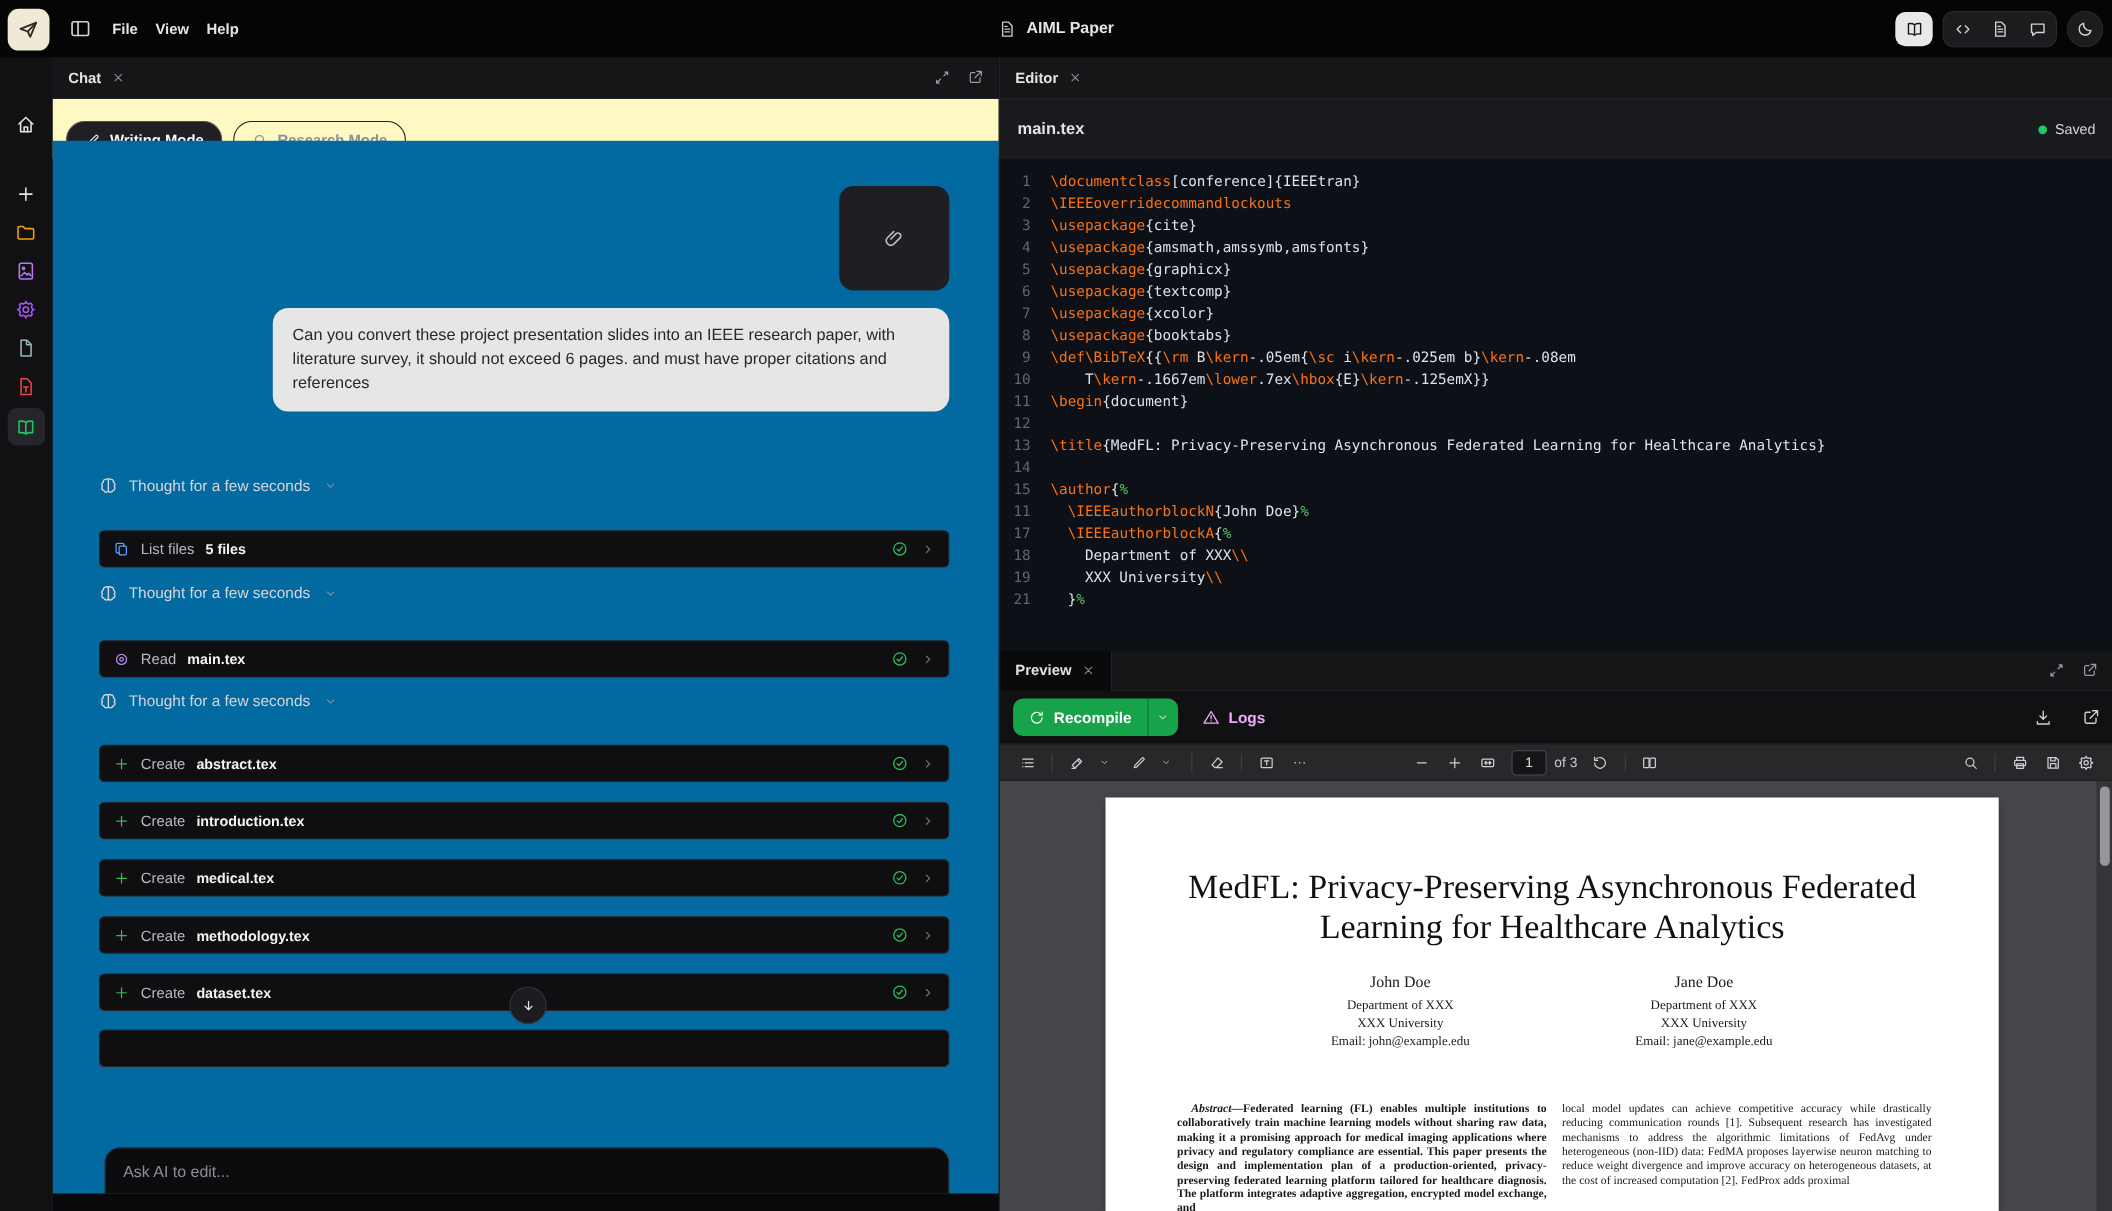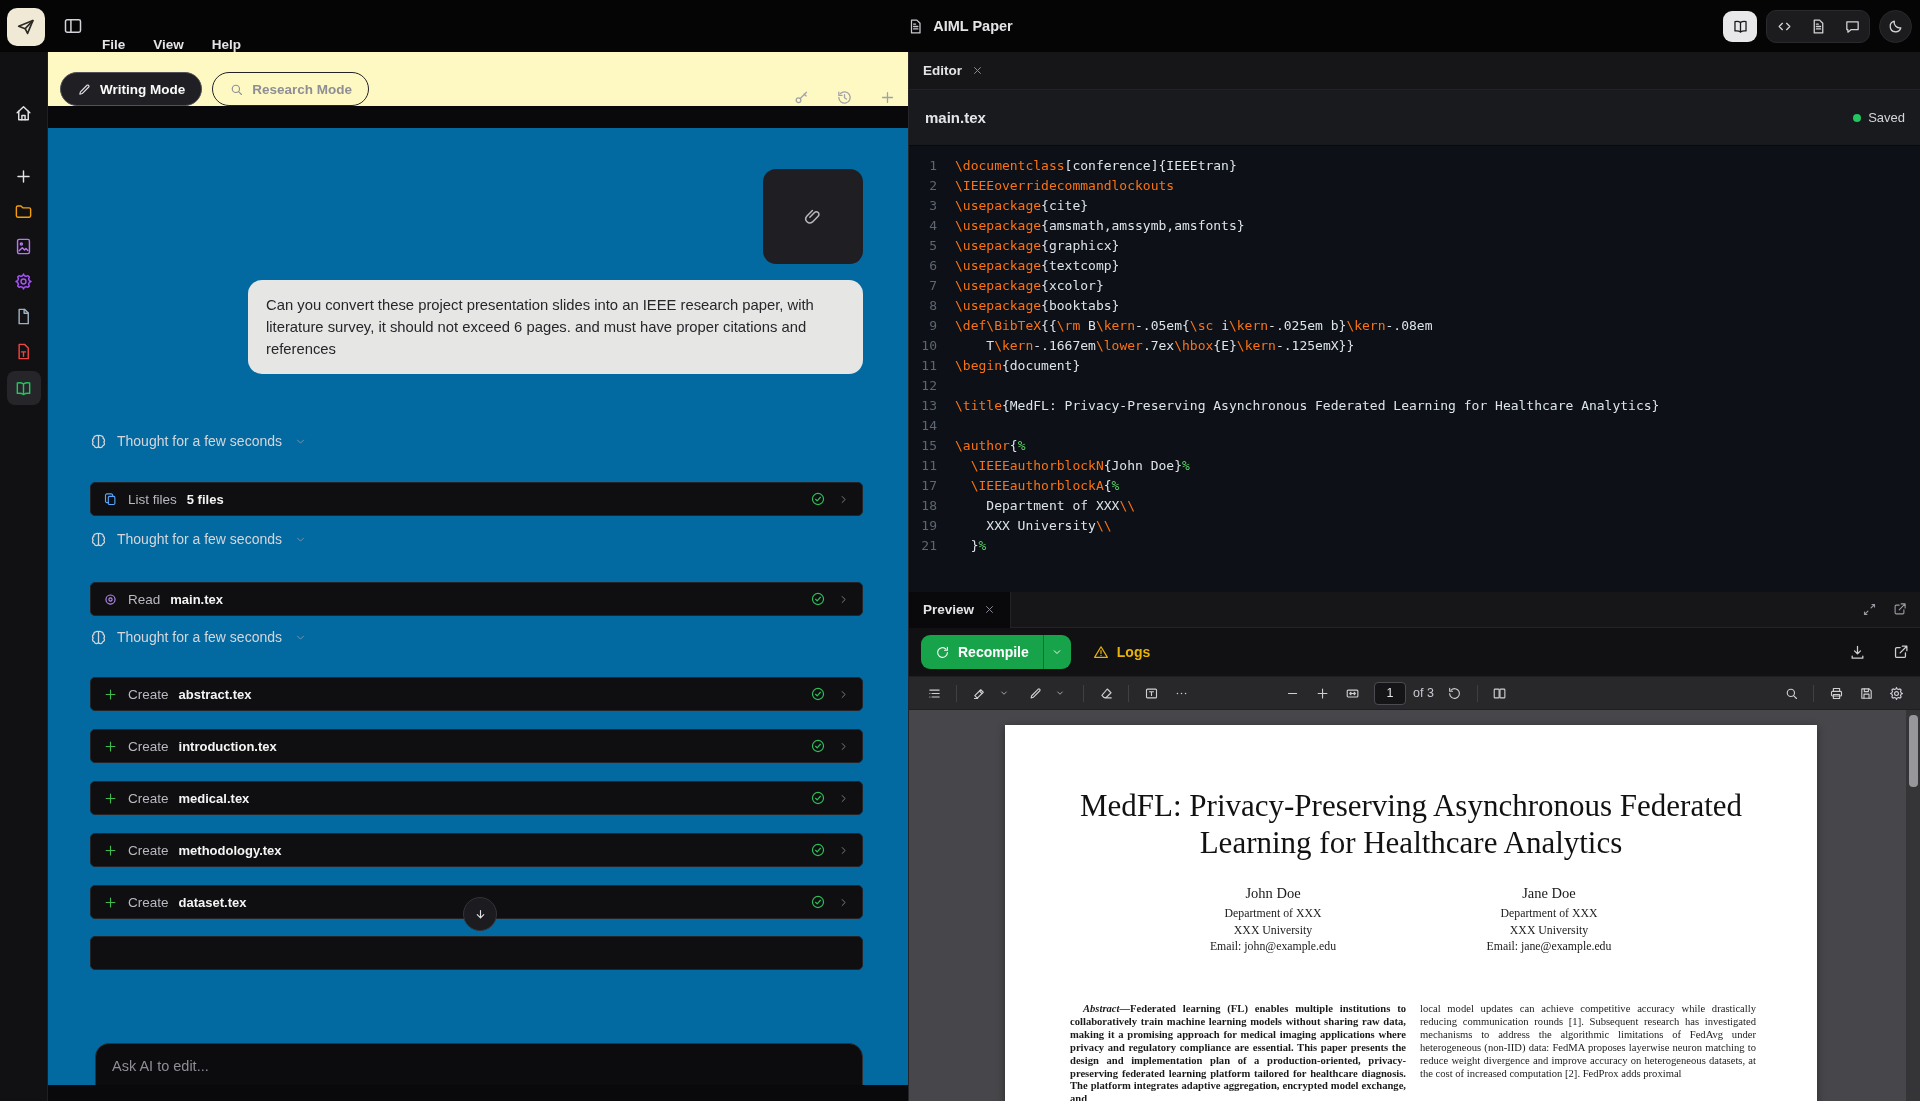--- a/index.html
+++ b/index.html
@@ -6,21 +6,21 @@
   html,body { width:1920px; height:1101px; overflow:hidden; background:#000; }
   body { font-family:"Liberation Sans", sans-serif; color:#e4e4e7; position:relative; }
   .icon { display:inline-flex; align-items:center; justify-content:center; flex:0 0 auto; }
   .icon svg { width:100%; height:100%; display:block; }
 
   
   #topbar { position:absolute; left:0; top:0; width:1920px; height:52px; background:#050506; display:flex; align-items:center; }
   #logo { position:absolute; left:7px; top:8px; width:38px; height:38px; border-radius:10px; background:#efe9d6; color:#2b2b24; display:flex; align-items:center; justify-content:center; }
   #logo .icon { width:22px; height:22px; }
   #panel-toggle { position:absolute; left:63px; top:16px; width:20px; height:20px; color:#d4d4d8; }
-  #menus { position:absolute; left:102px; top:0; height:52px; display:flex; align-items:flex-end; gap:28px; }
+  #menus { position:absolute; left:102px; top:0; height:52px; display:flex; align-items:center; gap:16px; }
   .menu-item { font-size:13.5px; font-weight:600; color:#e4e4e7; cursor:default; }
   #title-center { position:absolute; left:50%; top:0; transform:translateX(-50%); height:52px; display:flex; align-items:center; gap:9px; }
   #title-center .icon { width:17px; height:17px; color:#c9c9cf; }
   #title-center span { font-size:14.5px; font-weight:700; }
   #topbar-buttons { position:absolute; right:8px; top:10px; height:32px; display:flex; align-items:center; gap:9px; }
   .tb-btn { width:34px; height:31px; border-radius:9px; display:flex; align-items:center; justify-content:center; color:#d4d4d8; background:transparent; }
   .tb-btn .icon { width:17px; height:17px; }
   .tb-btn.active { background:#e8e8ea; color:#18181b; }
   .tb-group { display:flex; background:#1c1c1f; border:1px solid #2a2a2e; border-radius:10px; }
   .tb-btn.circle { border-radius:50%; width:33px; height:33px; background:#1c1c1f; border:1px solid #2a2a2e; }
@@ -89,21 +89,21 @@
 
   #preview-sec { position:absolute; left:0; top:540px; width:1012px; height:509px; background:#111113; }
   #preview-tabbar { height:36px; background:#161619; border-bottom:1px solid #232327; display:flex; align-items:center; }
   #preview-tab { height:36px; background:#09090b; display:flex; align-items:center; padding:0 14px; border-right:1px solid #232327; }
   #actionbar { height:48px; display:flex; align-items:center; padding:0 12px; background:#111113; }
   #recompile { display:flex; height:34px; border-radius:9px; overflow:hidden; background:#17a34a; color:#fff; }
   #recompile .main { display:flex; align-items:center; gap:8px; padding:0 14px; font-size:14px; font-weight:700; }
   #recompile .main .icon { width:15px; height:15px; }
   #recompile .caret { width:28px; display:flex; align-items:center; justify-content:center; border-left:1px solid rgba(0,0,0,.3); }
   #recompile .caret .icon { width:12px; height:12px; }
-  #logs-btn { display:flex; align-items:center; gap:8px; margin-left:22px; color:#eab308; font-size:14px; font-weight:600; }
+  #logs-btn { display:flex; align-items:center; gap:8px; margin-left:22px; color:#f0abfc; font-size:14px; font-weight:600; }
   #logs-btn .icon { width:16px; height:16px; }
   #action-right { margin-left:auto; display:flex; gap:26px; color:#cfcfd3; }
   #action-right .icon { width:17px; height:17px; }
   #pdf-toolbar { height:34px; background:#28282b; border-top:1px solid #1f1f22; border-bottom:1px solid #1f1f22; display:flex; align-items:center; padding:0 10px; color:#cfcfd3; position:relative; }
   .tool { width:24px; height:24px; display:flex; align-items:center; justify-content:center; margin:0 3px; }
   .tool .icon { width:15px; height:15px; }
   .tool.small .icon { width:10px; height:10px; }
   .tdiv { width:1px; height:17px; background:#3f3f44; margin:0 7px; }
   #tools-center { position:absolute; left:50%; transform:translateX(-58%); display:flex; align-items:center; }
   #page-input { width:32px; height:23px; background:#151517; border:1px solid #4b4b52; border-radius:4px; color:#e4e4e7; text-align:center; font-size:12.5px; margin:0 7px; font-family:"Liberation Sans", sans-serif; }
@@ -263,20 +263,41 @@
           <svg viewBox="0 0 24 24" fill="none" stroke="currentColor" stroke-width="1.8" stroke-linecap="round" stroke-linejoin="round">
             <path d="M12 6.3C10.2 4.9 7.2 4.6 4.2 5v13.2c3-.4 5.8 0 7.8 1.4 2-1.4 4.8-1.8 7.8-1.4V5c-3-.4-6 0-7.8 1.3z"></path>
             <path d="M12 6.3v13.3"></path>
           </svg>
         </span>
       </div>
     </div>
 </div>
 
 <div id="chat">
+  <div class="tabbar">
+    <span class="tab-label">Chat</span>
+    <span class="icon tab-close">
+        <svg viewBox="0 0 24 24" fill="none" stroke="currentColor" stroke-width="1.8" stroke-linecap="round" stroke-linejoin="round">
+          <path d="M6.5 6.5l11 11M17.5 6.5l-11 11"></path>
+        </svg>
+      </span>
+    <span class="tab-right">
+      <span class="icon">
+          <svg viewBox="0 0 24 24" fill="none" stroke="currentColor" stroke-width="1.8" stroke-linecap="round" stroke-linejoin="round">
+            <path d="M14.5 9.5L20 4M20 8V4h-4M9.5 14.5L4 20M4 16v4h4"></path>
+          </svg>
+        </span>
+      <span class="icon">
+          <svg viewBox="0 0 24 24" fill="none" stroke="currentColor" stroke-width="1.8" stroke-linecap="round" stroke-linejoin="round">
+            <path d="M11.5 5H6.8A1.8 1.8 0 0 0 5 6.8v10.4A1.8 1.8 0 0 0 6.8 19h10.4a1.8 1.8 0 0 0 1.8-1.8v-4.7"></path>
+            <path d="M14.5 3H21v6.5M20.5 3.5l-9 9"></path>
+          </svg>
+        </span>
+    </span>
+  </div>
   <div id="modes-row">
     <div id="writing-mode">
       <span class="icon">
           <svg viewBox="0 0 24 24" fill="none" stroke="currentColor" stroke-width="1.8" stroke-linecap="round" stroke-linejoin="round">
             <path d="M4.5 19.5l1-3.8L16 5.2a1.6 1.6 0 0 1 2.3 0l.5.5a1.6 1.6 0 0 1 0 2.3L8.3 18.5z"></path>
           </svg>
         </span>
       <span>Writing Mode</span>
     </div>
     <div id="research-mode">

